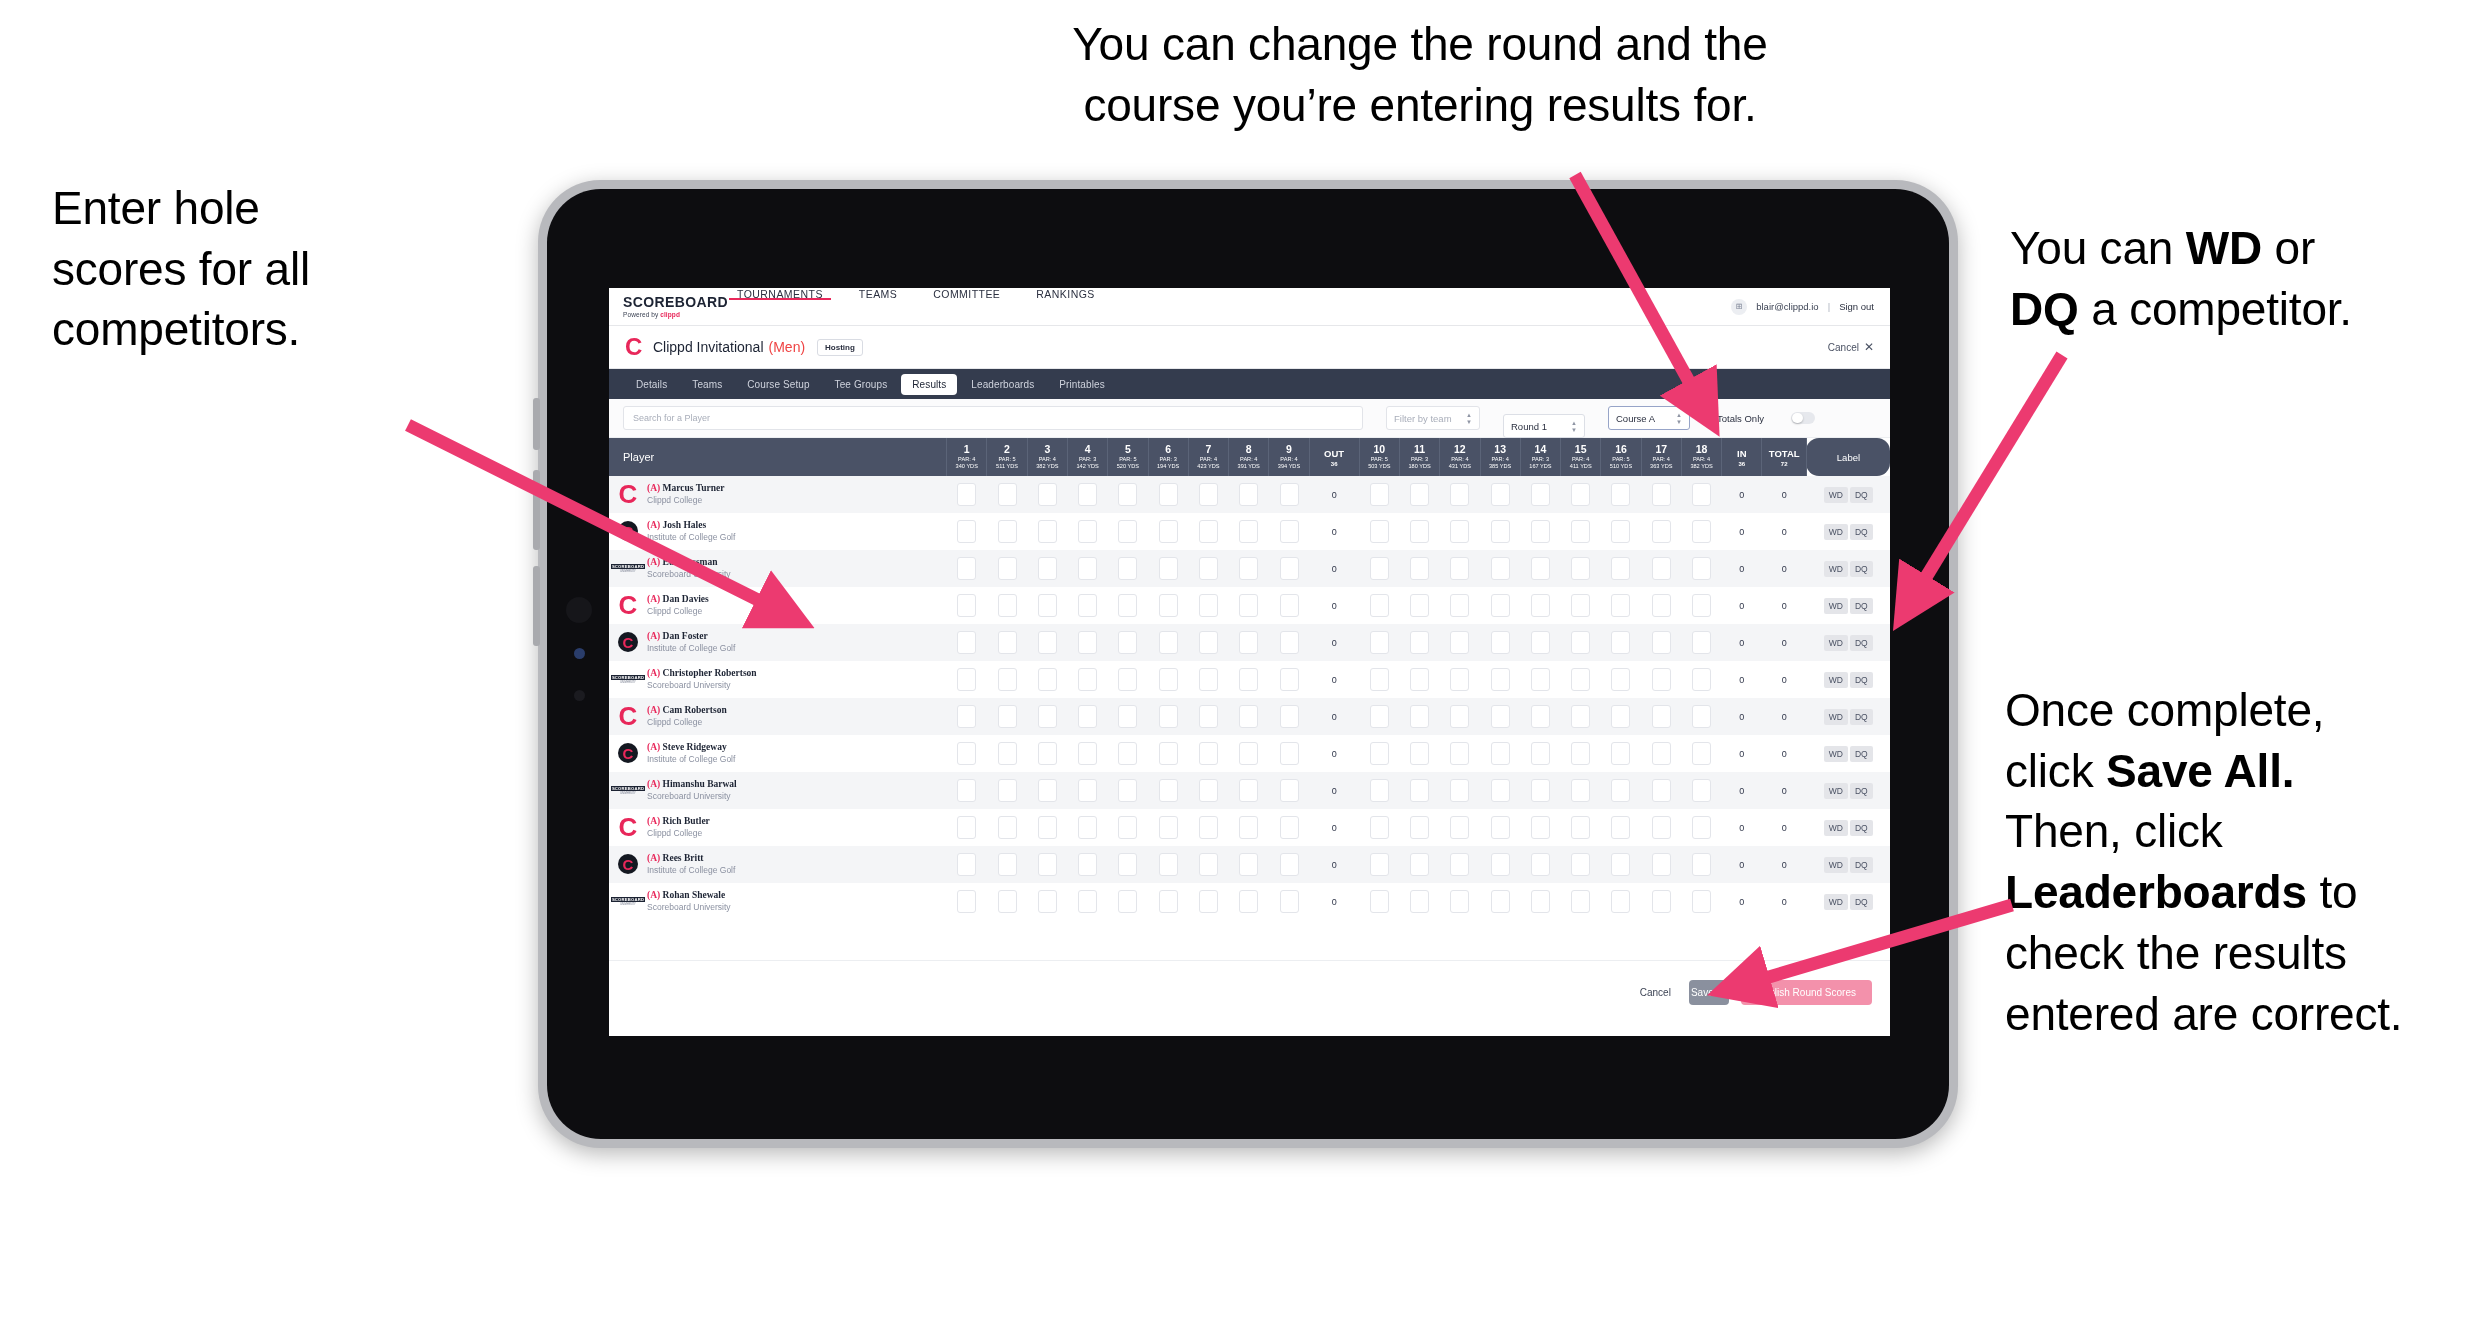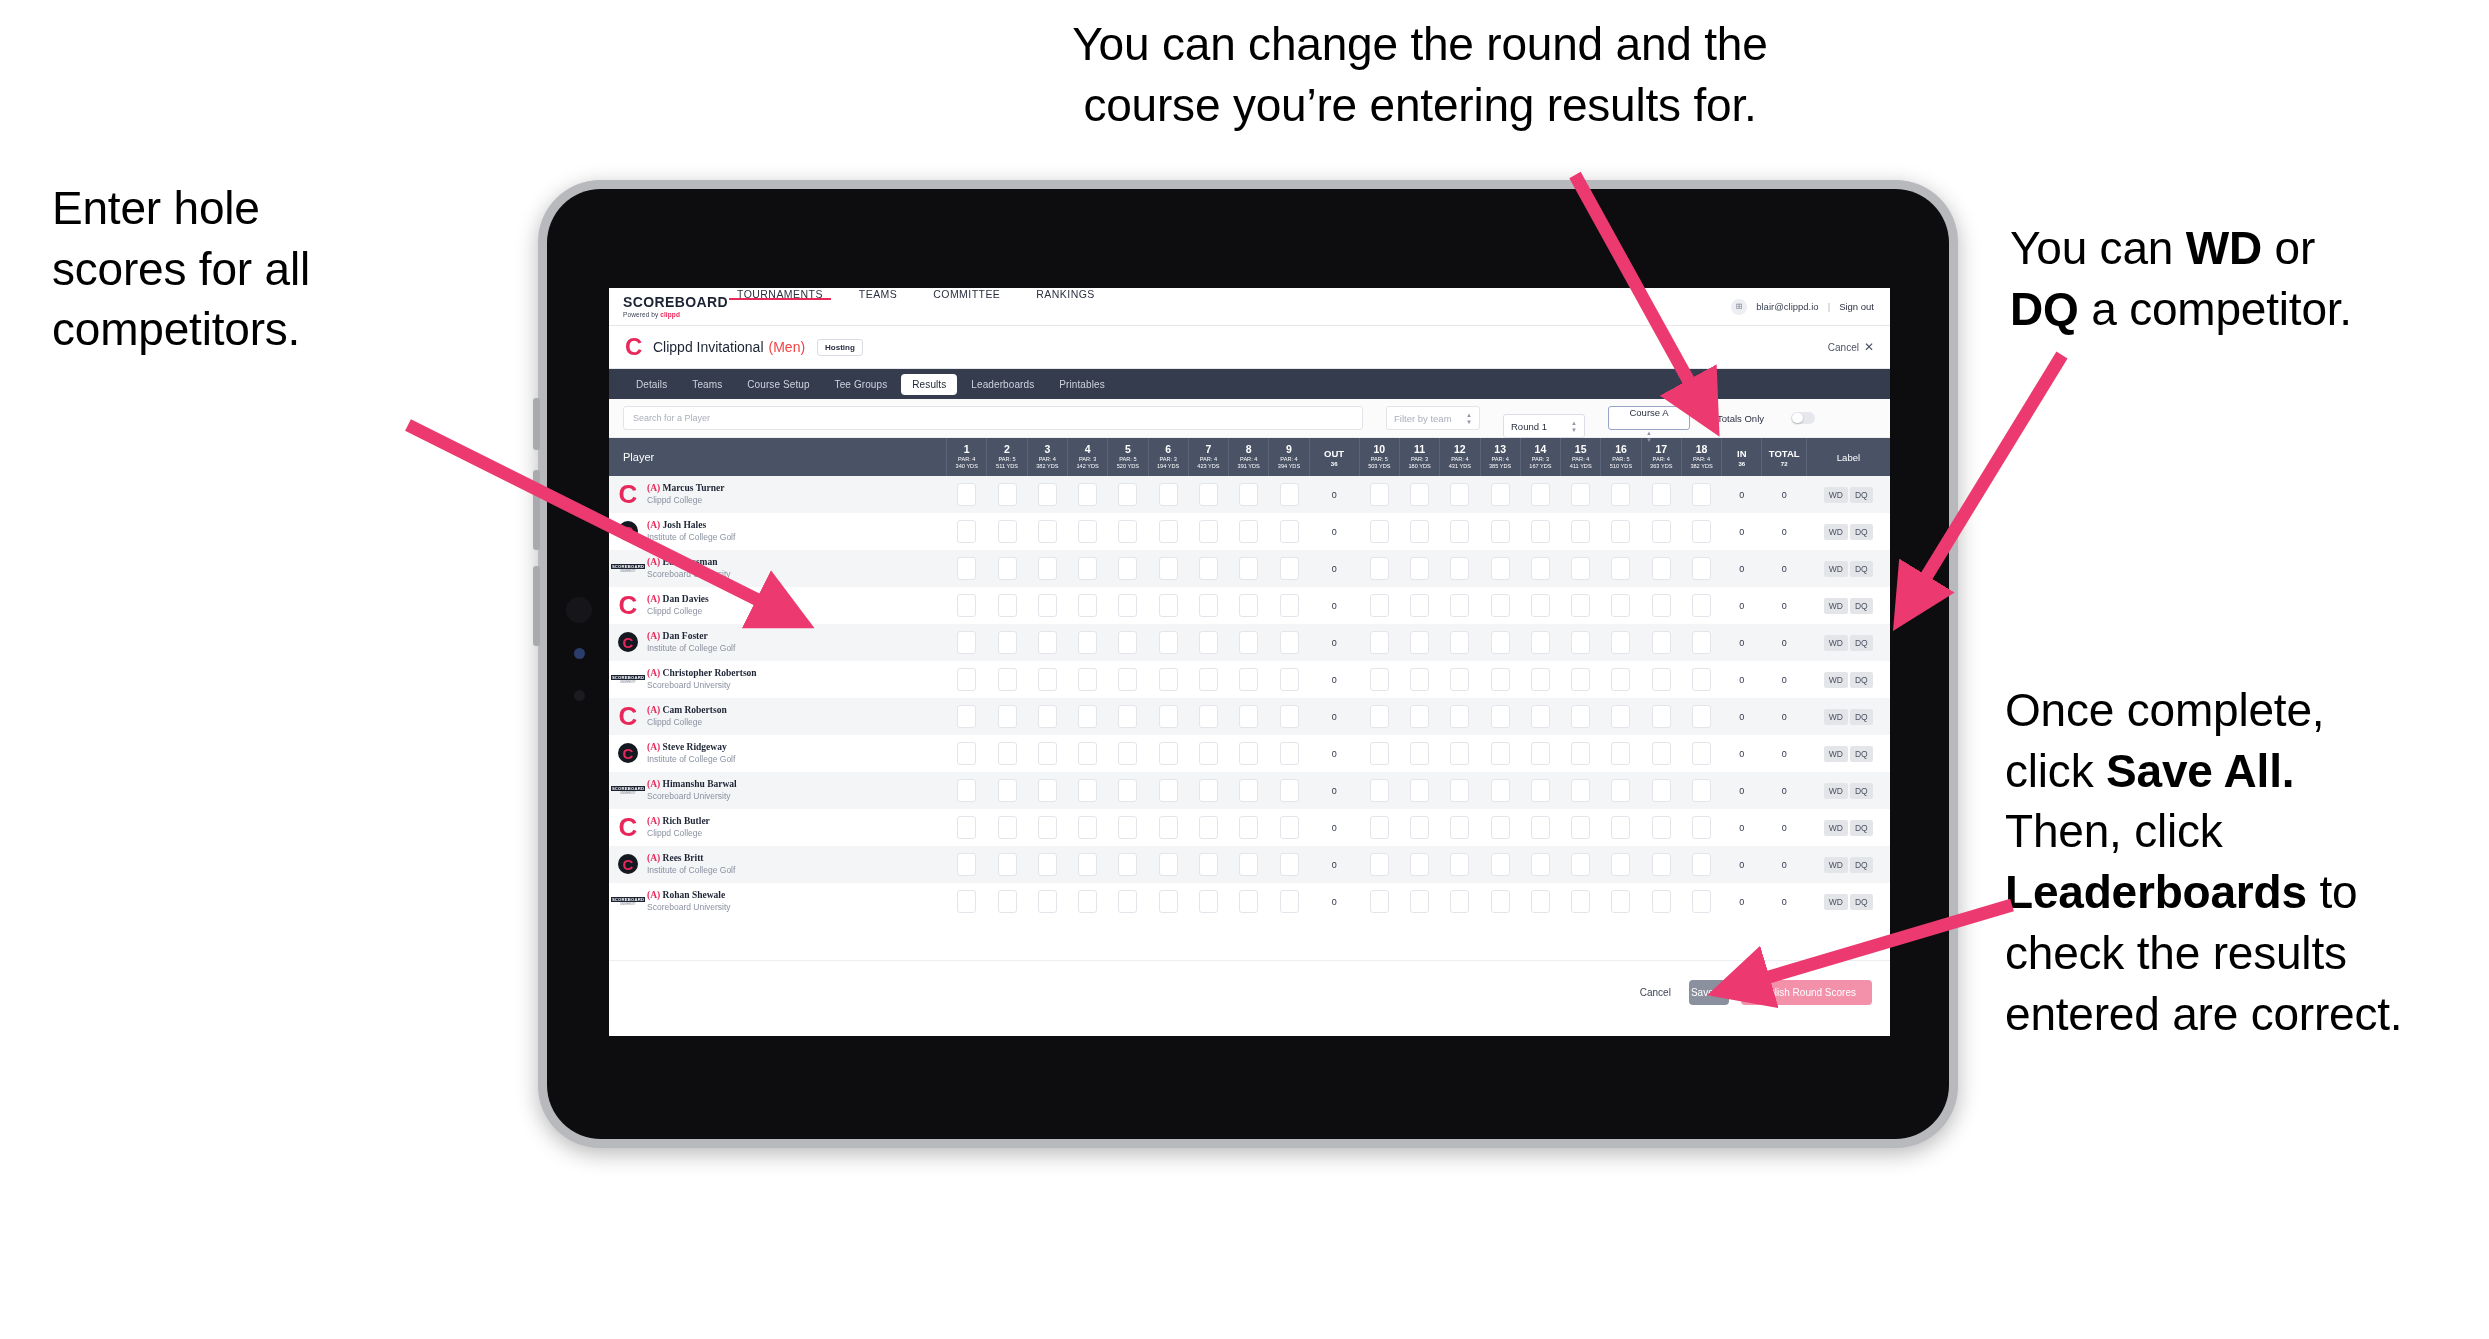--- a/index.html
+++ b/index.html
@@ -222,21 +222,21 @@
         <span>Search for a Player</span>
       </div>
       <div class="selbox ghost" style="width:78px;justify-content:space-between;">
         <span>Filter by team</span>
         <span class="caret">▲<span style="display:block">▼</span></span>
       </div>
       <div class="selbox" style="width:66px;justify-content:space-between;margin-top:16px;">
         <span>Round 1</span>
         <span class="caret">▲<span style="display:block">▼</span></span>
       </div>
-      <div class="selbox focus" style="width:66px;justify-content:space-between;flex-direction:column;">
+      <div class="selbox focus" style="width:66px;justify-content:space-between;">
         <span>Course A</span>
         <span class="caret">▲<span style="display:block">▼</span></span>
       </div>
       <span class="toglabel">Totals Only</span>
       <div class="toggle">
           <i></i>
         </div>
     </div>
 
     <div class="tblwrap">
@@ -348,21 +348,21 @@
                 <div class="hh-yds">382 YDS</div>
               </th>
               <th>
                 <div class="htot">IN</div>
                 <div class="hh-sub">36</div>
               </th>
               <th>
                 <div class="htot">TOTAL</div>
                 <div class="hh-sub">72</div>
               </th>
-              <th class="hlabel" style="border-right: none;">Label</th>
+              <th class="hlabel" style="border-right: none; border-radius: 13px;">Label</th>
             </tr>
         </thead>
         <tbody id="tbody">
             <tr class="prow alt">
               <td class="cplayer">
                 <div class="pcell">
                   <div class="pav">
                     <div class="av-clippd">C</div>
                   </div>
                   <div>

